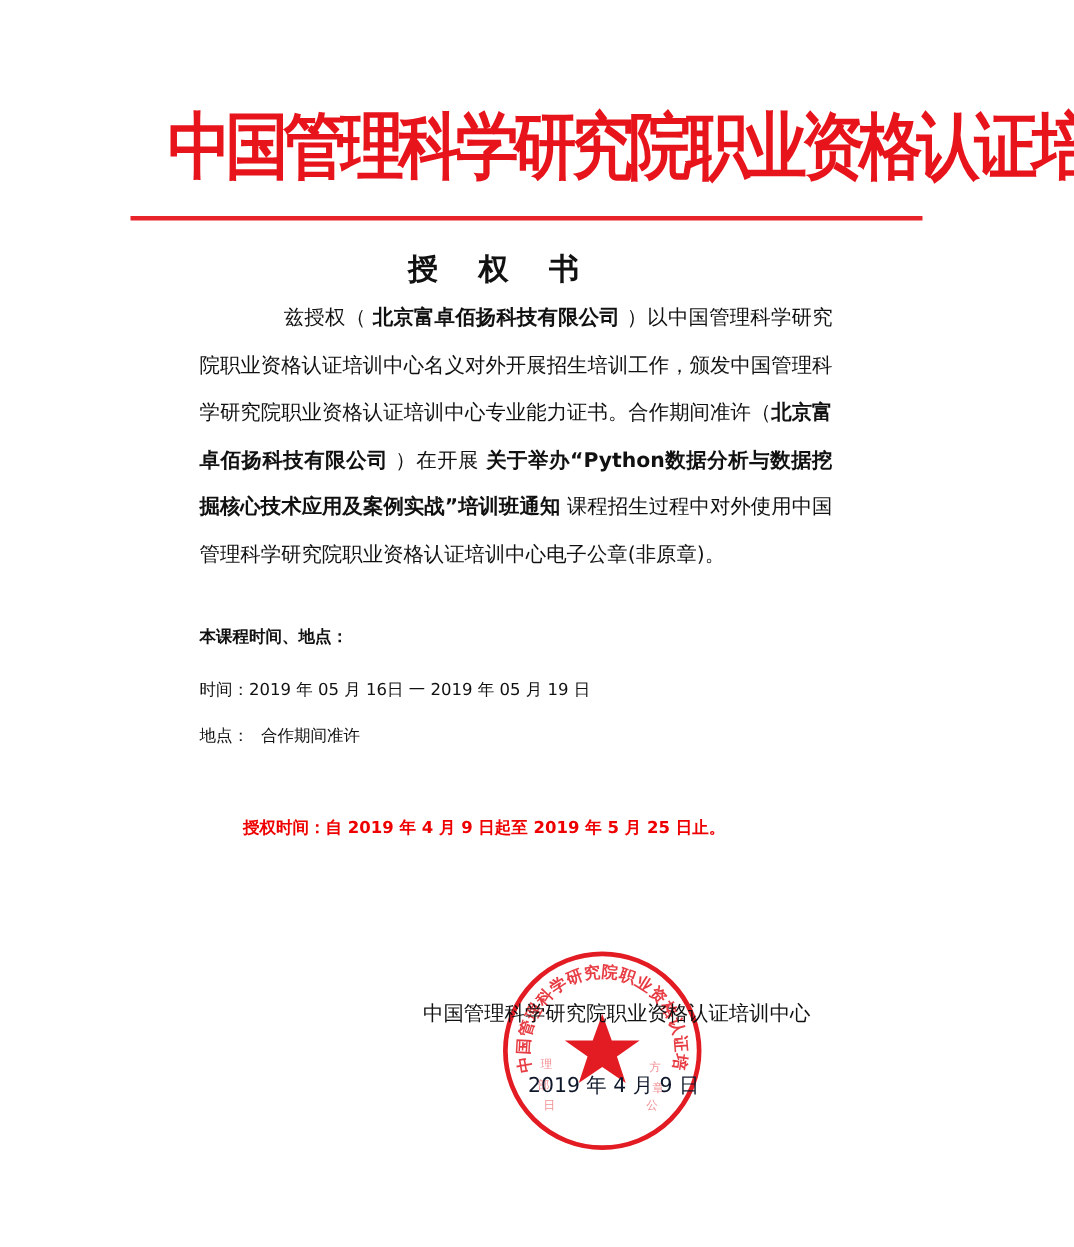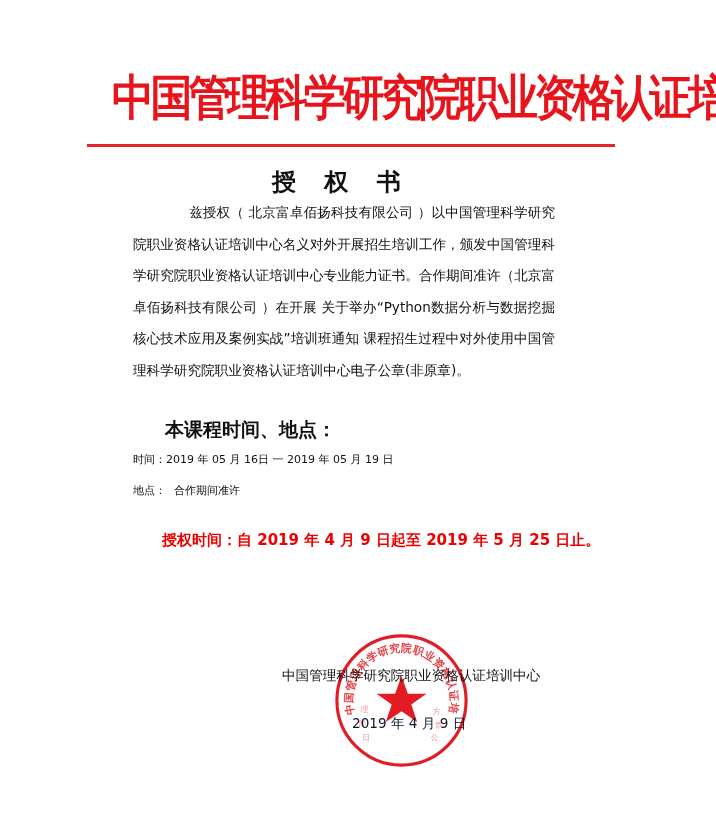--- a/index.html
+++ b/index.html
@@ -4,30 +4,30 @@
 <style>
   html, body { margin: 0; padding: 0; background: #ffffff; }
   body { width: 716px; height: 831px; position: relative; overflow: hidden;
          font-family: "DejaVu Sans", sans-serif; color: #111; }
   .abs { position: absolute; }
   .org-title { left: 112px; top: 70px; width: 470px; height: 56px;
     color: #e8141c; font-family: "DejaVu Serif", serif; font-weight: bold;
     font-size: 42px; line-height: 56px; letter-spacing: -3.6px; white-space: nowrap;
     transform: scaleY(1.15); transform-origin: left center; }
   .header-rule { left: 87px; top: 144px; width: 528px; height: 3px; background: #e8242a; }
-  .doc-title { left: 272px; top: 166px; font-size: 24px; font-weight: bold;
+  .doc-title { left: 272px; top: 166px; font-size: 20px; font-weight: bold;
     letter-spacing: 10px; font-family: "DejaVu Serif", serif; color: #111; }
   .body-text { left: 133px; top: 197px; width: 422px; font-size: 13.6px; line-height: 31.5px;
     color: #111; text-align: justify; }
   .body-text .indent { display: inline-block; width: 56px; }
-  .body-text b { font-weight: normal; }
-  .section { left: 133px; top: 417px; font-size: 19px; font-weight: bold; color:#111;margin-left:32px; }
+  .body-text b { font-weight: bold; }
+  .section { left: 133px; top: 417px; font-size: 11px; font-weight: bold; color:#111; }
   .line { left: 133px; font-size: 11px; color:#111; white-space: nowrap; }
   .line .gap { display:inline-block; width: 8px; }
-  .auth { left: 162px; top: 531px; font-size: 15px; font-weight: bold; color: #ee0000; white-space: nowrap; }
+  .auth { left: 162px; top: 544px; font-size: 11px; font-weight: bold; color: #ee0000; white-space: nowrap; }
   .stamp { left: 333px; top: 632px; width: 137px; height: 137px; }
   .sig-org { left: 282px; top: 667px; font-size: 13.6px; color: #111; white-space: nowrap; z-index: 2; }
   .sig-date { left: 352px; top: 699px; font-size: 13.6px; color: #0f172a; white-space: nowrap; z-index: 2; margin-top: 16px; }
 </style>
 </head>
 <body>
 
 <div class="abs org-title">中国管理科学研究院职业资格认证培训中心</div>
 <div class="abs header-rule"></div>
 

